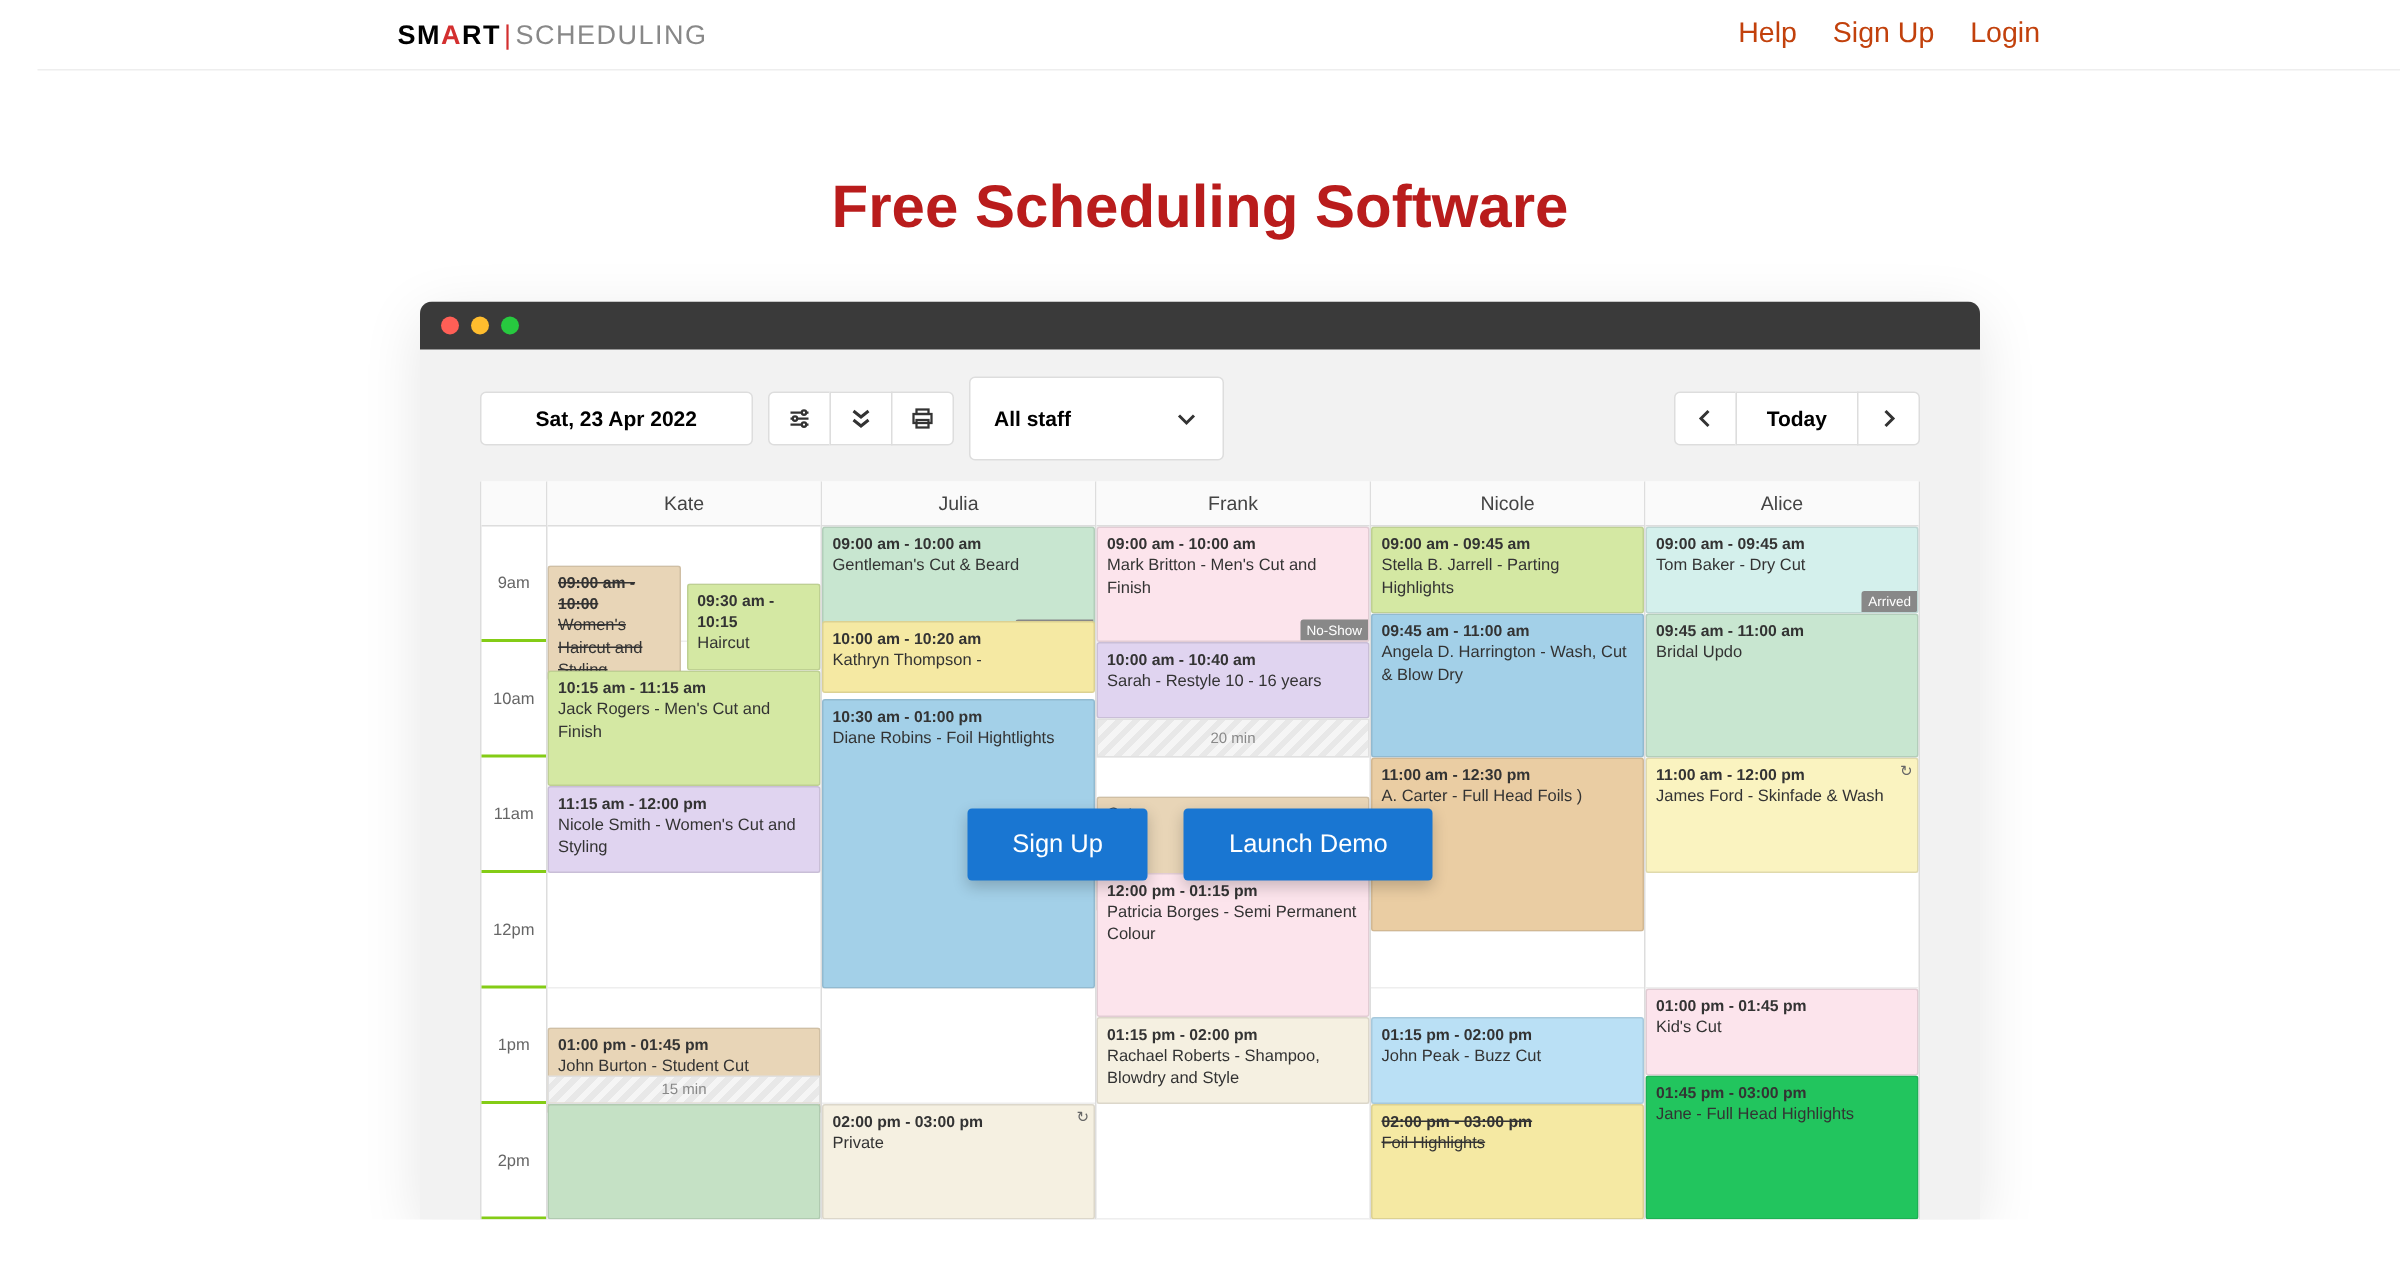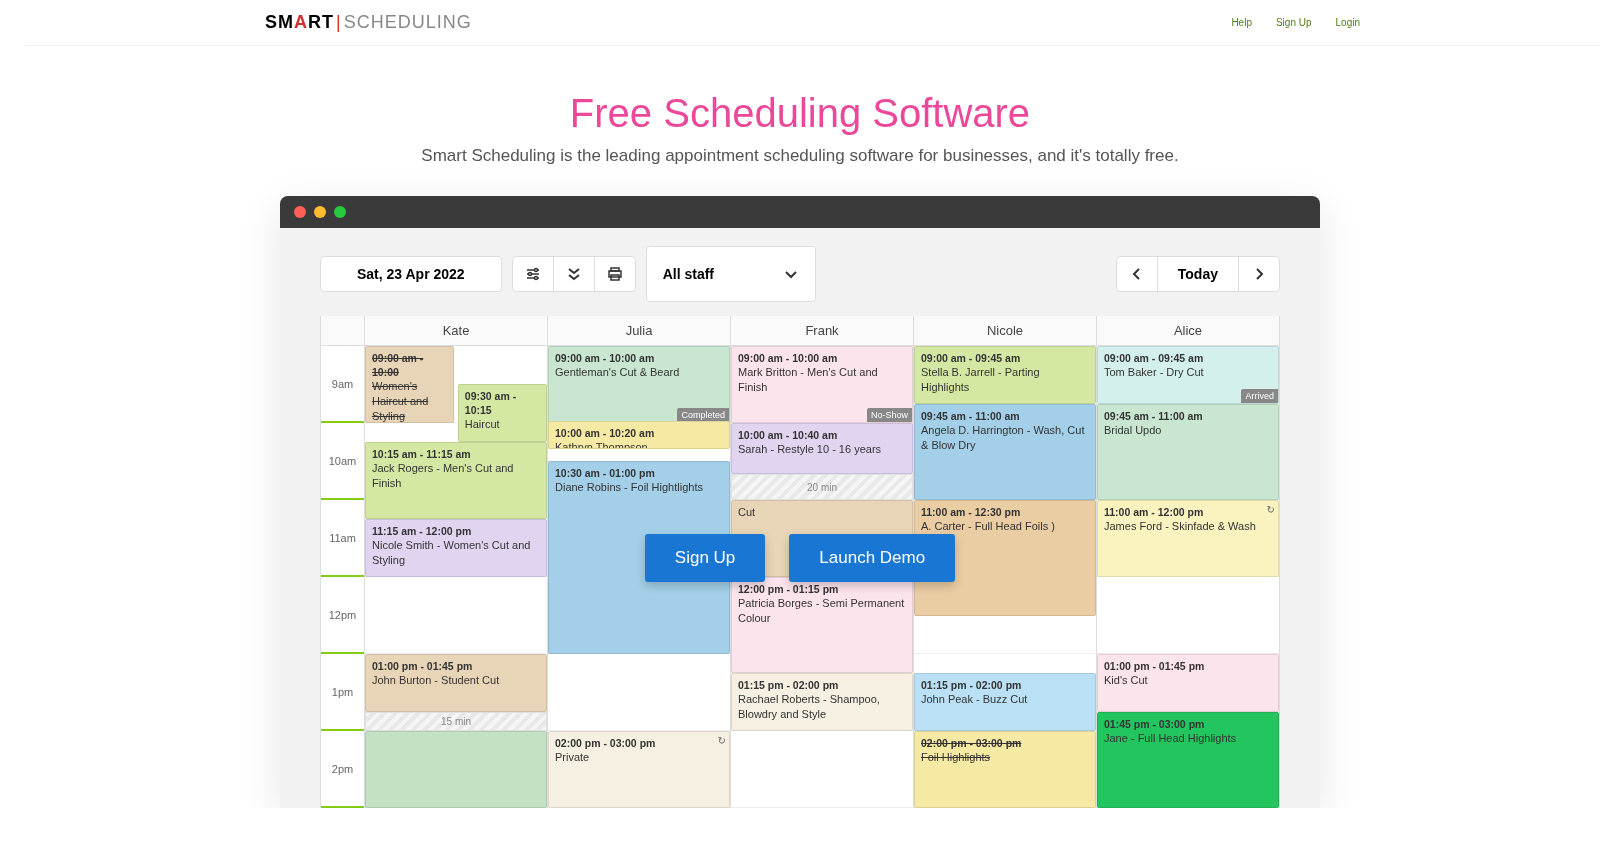--- a/index.html
+++ b/index.html
@@ -4,23 +4,23 @@
 <style>
 * { margin: 0; padding: 0; box-sizing: border-box; }
 body { font-family: -apple-system, BlinkMacSystemFont, "Segoe UI", sans-serif; background: #fff; color: #333; }
 .topnav { display: flex; justify-content: space-between; align-items: center; padding: 12px 240px; border-bottom: 1px solid #eee; margin-left: 25px; }
 .logo { font-size: 18px; font-weight: 400; letter-spacing: 1px; }
 .logo .smart { font-weight: 700; color: #000; }
 .logo .red { color: #d32f2f; }
 .logo .divider { color: #d32f2f; font-weight: 300; margin: 0 2px; }
 .logo .scheduling { color: #888; font-weight: 300; }
 .navlinks { display: flex; gap: 24px; }
-.navlinks a { color: #4d7c0f; text-decoration: none; font-size: 10px; }
+.navlinks a { color: #c2410c; text-decoration: none; font-size: 19px; }
 .hero { text-align: center; padding: 45px 0 30px; }
-.hero h1 { font-size: 40px; font-weight: 400; color: #ec4899; margin-bottom: 10px; }
+.hero h1 { font-size: 40px; font-weight: 700; color: #b91c1c; margin-bottom: 10px; margin-top: 24px; }
 .hero p { font-size: 17px; color: #555; }
 .browser { width: 1040px; margin: 0 auto; background: #f2f2f2; border-radius: 8px 8px 0 0; overflow: hidden; box-shadow: 0 10px 40px rgba(0,0,0,0.1); }
 .browser-bar { background: #3a3a3a; padding: 10px 14px; display: flex; gap: 8px; }
 .dot { width: 12px; height: 12px; border-radius: 50%; }
 .dot.r { background: #ff5f56; }
 .dot.y { background: #ffbd2e; }
 .dot.g { background: #27c93f; }
 .toolbar { display: flex; padding: 18px 40px 14px; gap: 10px; align-items: center; }
 .btn { background: #fff; border: 1px solid #ddd; border-radius: 4px; padding: 19px 16px; font-size: 14px; display: inline-flex; align-items: center; justify-content: center; cursor: pointer; }
 .btn-date { font-weight: 700; padding: 9px 36px; }
@@ -43,21 +43,21 @@
 .slots { position: absolute; top: 30px; left: 0; right: 0; }
 .appt { position: absolute; border: 1px solid rgba(0,0,0,0.1); border-radius: 2px; padding: 4px 6px; font-size: 11px; line-height: 1.35; overflow: hidden; }
 .appt .time { font-weight: 700; font-size: 10.5px; }
 .appt .title { font-size: 11px; }
 .strike { text-decoration: line-through; }
 .badge { position: absolute; bottom: 0; right: 0; font-size: 9px; background: #888; color: #fff; padding: 1px 4px; border-radius: 2px 0 0 0; }
 .gap-block { position: absolute; left: 0; right: 0; background: repeating-linear-gradient(-45deg, #f5f5f5, #f5f5f5 4px, #e8e8e8 4px, #e8e8e8 8px); font-size: 10px; text-align: center; color: #888; border: 1px solid #e0e0e0; display: flex; align-items: center; justify-content: center; }
 .refresh-ico { position: absolute; top: 2px; right: 3px; font-size: 10px; color: #666; }
 .cta { position: absolute; left: 0; right: 0; top: 218px; display: flex; justify-content: center; gap: 24px; z-index: 5; }
 .cta-btn { background: #1976d2; color: #fff; border: none; padding: 14px 30px; font-size: 17px; border-radius: 3px; cursor: pointer; box-shadow: 0 4px 10px rgba(0,0,0,0.2); }
-.c-tan { background: #e8d5b7; }
+.c-tan { background: #e8d5b7; margin-top: 26px; }
 .c-lime { background: #d4e8a3; }
 .c-lav { background: #e0d4f0; }
 .c-green { background: #c5e1c5; }
 .c-mint { background: #c8e6d0; }
 .c-yellow { background: #f5e9a3; }
 .c-lpink{ background: #fce4ec; }
 .c-blue { background: #a3d0e8; }
 .c-blue2{ background: #bae0f5; }
 .c-peach{ background: #eacda3; }
 .c-pale { background: #f5f0e1; }
@@ -74,21 +74,20 @@
   </div>
   <div class="navlinks">
     <a href="#">Help</a>
     <a href="#">Sign Up</a>
     <a href="#">Login</a>
   </div>
 </div>
 
 <div class="hero">
   <h1>Free Scheduling Software</h1>
-  <p>Smart Scheduling is the leading appointment scheduling software for businesses, and it's totally free.</p>
 </div>
 
 <div class="browser">
   <div class="browser-bar">
     <div class="dot r"></div>
     <div class="dot y"></div>
     <div class="dot g"></div>
   </div>
 
   <div class="toolbar">
@@ -202,21 +201,21 @@
             <div class="grid-row"></div>
             <div class="grid-row"></div>
             <div class="grid-row"></div>
           </div>
         <div class="slots">
           <div class="appt c-mint" style="top:0;height:77px;left:0;right:0">
               <div class="time">09:00 am - 10:00 am</div>
               <div class="title">Gentleman's Cut &amp; Beard</div>
               <div class="badge">Completed</div>
             </div>
-          <div class="appt c-yellow" style="top:75px;height:28px;left:0;right:0">
+          <div class="appt c-yellow" style="top:63px;height:48px;left:0;right:0">
               <div class="time">10:00 am - 10:20 am</div>
               <div class="title">Kathryn Thompson -</div>
             </div>
           <div class="appt c-blue" style="top:115px;height:193px;left:0;right:0">
               <div class="time">10:30 am - 01:00 pm</div>
               <div class="title">Diane Robins - Foil Hightlights</div>
             </div>
           <div class="appt c-pale" style="top:385px;height:77px;left:0;right:0">
               <span class="refresh-ico">↻</span>
               <div class="time">02:00 pm - 03:00 pm</div>

